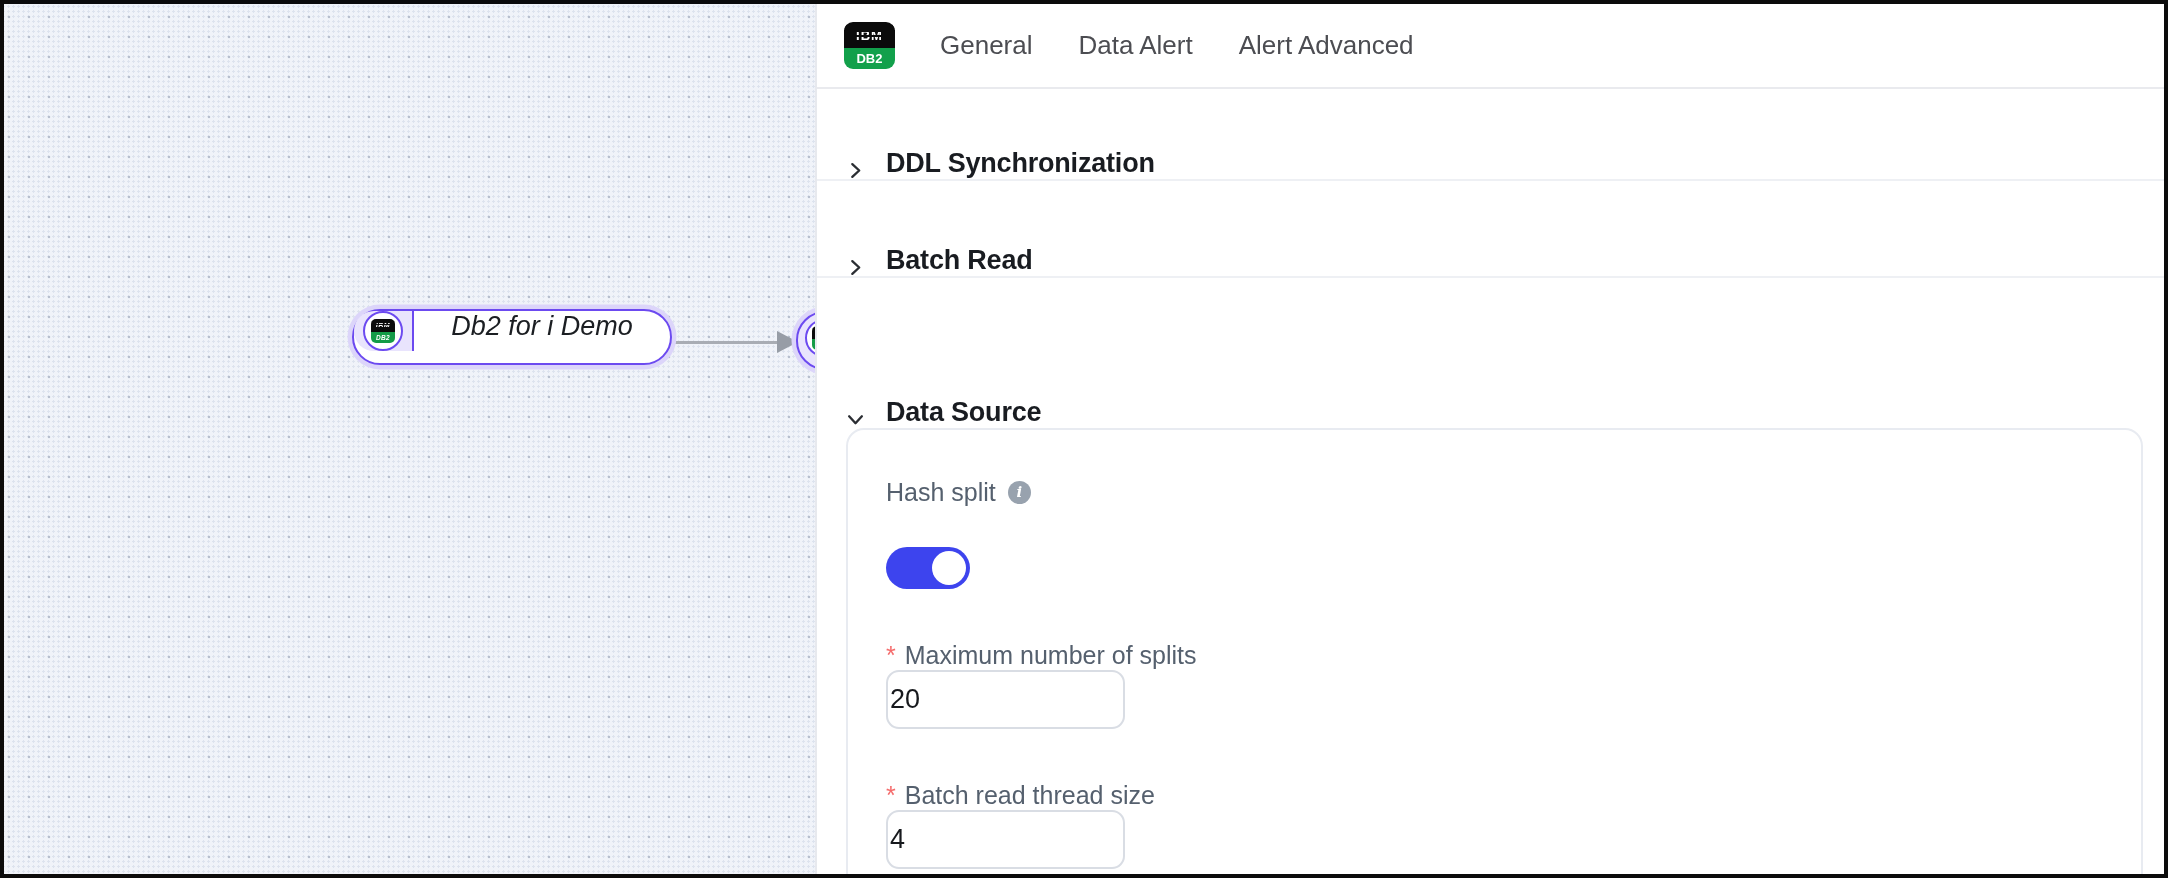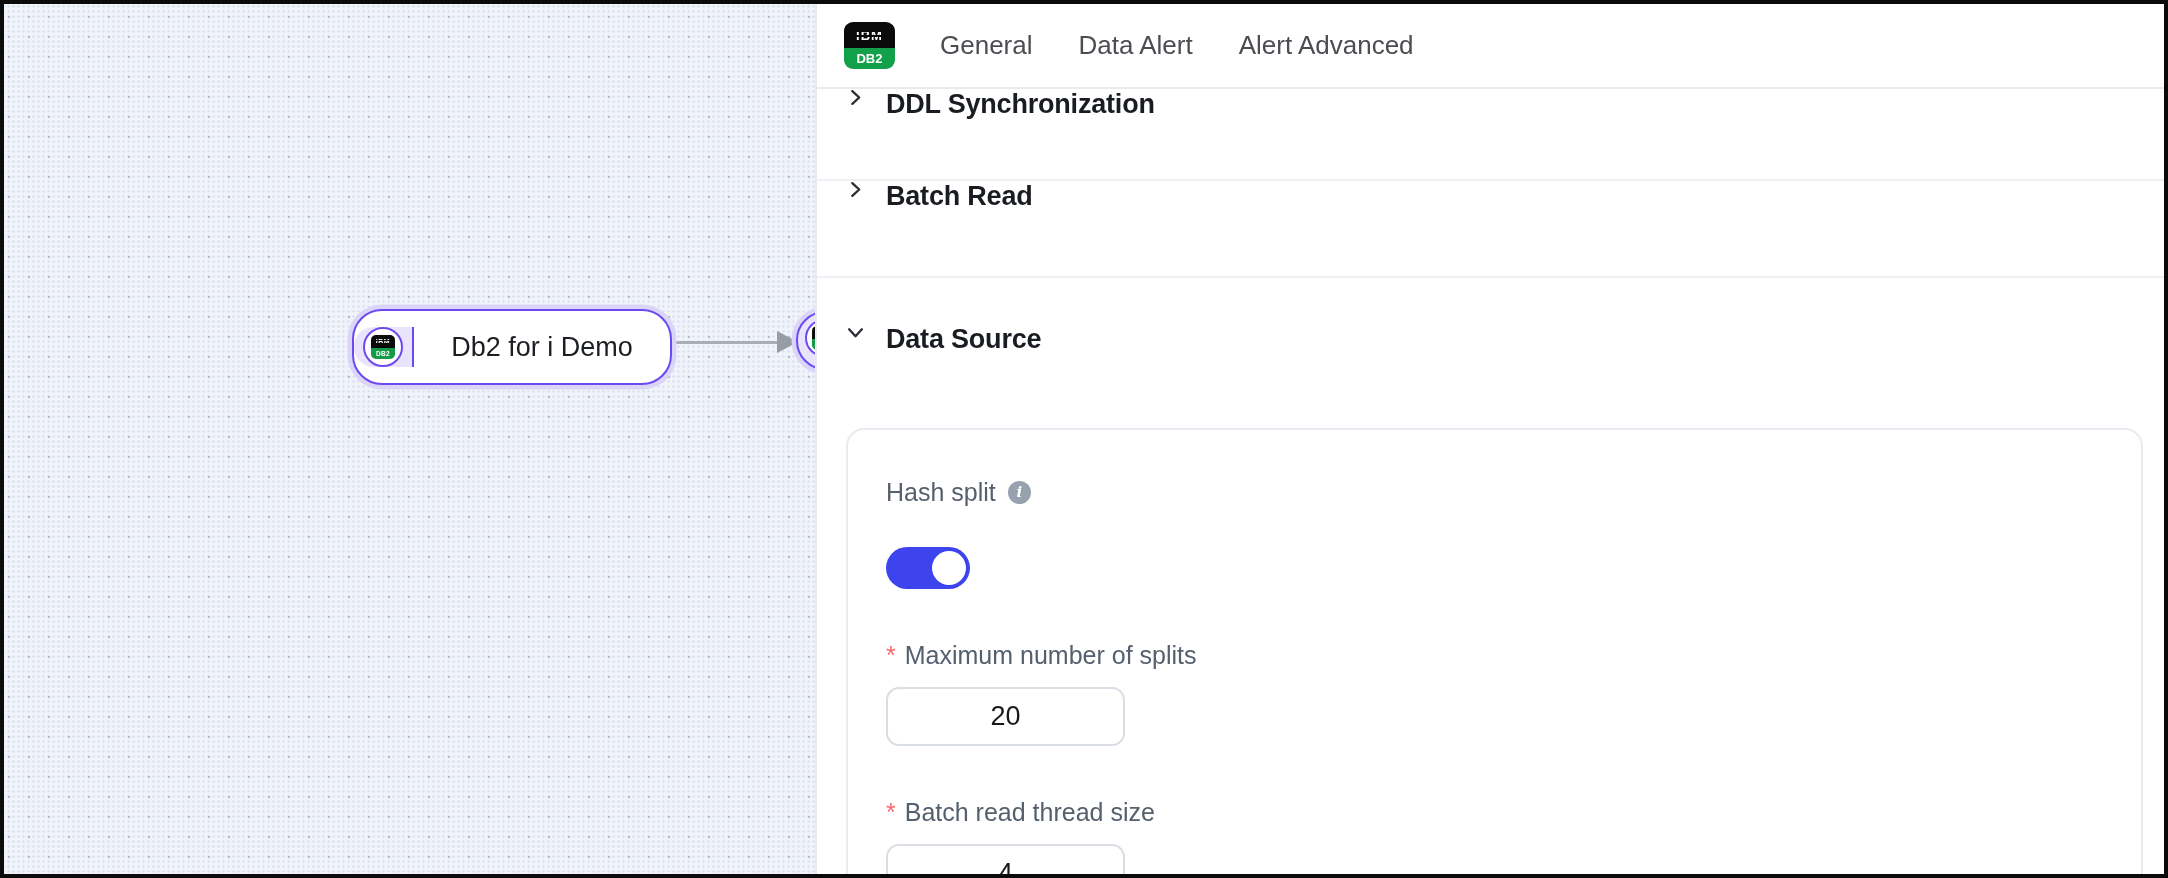--- a/index.html
+++ b/index.html
@@ -13,24 +13,25 @@
   .canvas{
     position:relative;width:811px;height:100%;flex:0 0 811px;overflow:hidden;
     background-color:#f0f3f9;
     background-image:
       radial-gradient(circle,#b7bfcd 1.4px,transparent 1.6px),
       radial-gradient(circle,#dde3ee 1px,transparent 1.2px);
     background-size:20px 20px,5px 5px;
     background-position:15px 3px,2px 0px;
   }
   .node{
-    position:absolute;left:348px;top:305px;width:320px;height:76px;
-    display:flex;align-items:center;background:#fff;
+    position:absolute;left:348px;top:305px;width:320px;height:56px;
+    display:flex;align-items:flex-start;background:#fff;
     border:2.5px solid #6c4af0;border-radius:30px;
     box-shadow:0 0 0 4.5px #dcd5fa;
+    font-style:italic;
   }
   .node-icon-section{
     flex:0 0 60px;display:flex;align-items:center;justify-content:center;
     background:#e9e4fd;border-right:2.5px solid #6c4af0;
     border-radius:27px 0 0 27px;
   }
   .node-circle{
     width:40px;height:40px;border-radius:50%;background:#fff;
     border:2.5px solid #6c4af0;display:flex;align-items:center;justify-content:center;
   }
@@ -72,21 +73,21 @@
   .tab{
     position:relative;display:flex;align-items:center;font-size:26px;color:#4c4d52;
     cursor:pointer;white-space:nowrap;
   }
   .tab.active{color:#3d40ee;}
   .tab-indicator{
     position:absolute;left:-16px;right:-16px;bottom:0;height:8px;border-radius:5px;background:#3d40ee;
   }
   .panel-body{flex:1;overflow:hidden;}
   .section-row{
-    display:flex;align-items:flex-start;gap:22px;padding-left:30px;
+    display:flex;align-items:flex-end;gap:22px;padding-left:30px;
     border-bottom:2px solid #eef0f4;color:#191c21;
   }
   .section-row.r1{height:92px;}
   .section-row.r2{height:97px;}
   .section-row.r3{height:104px;border-bottom:none;margin-top:46px;}
   .section-title{font-size:27px;font-weight:600;letter-spacing:-.2px;}
   .chev{width:17px;height:17px;color:#2b2e33;flex:0 0 auto;display:block;}
   
   .card{
     margin:0 21px 0 29px;border:2px solid #e8ebf1;border-radius:18px;
@@ -100,22 +101,22 @@
   }
   .info-icon::after{content:"i";font-family:"DejaVu Serif",serif;font-style:italic;font-weight:bold;font-size:15px;line-height:1;}
   .toggle{
     position:relative;margin-top:40px;width:84px;height:42px;border-radius:21px;
     background:#3d44ee;cursor:pointer;
   }
   .toggle .knob{position:absolute;top:4px;right:4px;width:34px;height:34px;border-radius:50%;background:#fff;}
   .form-item{margin-top:52px;}
   .req{color:#f56c6c;margin-right:9px;font-size:25px;}
   .num-input{
-    display:block;margin-top:17px;width:239px;height:59px;border:2px solid #d9dde4;border-radius:13px;
-    text-align:center;font-size:27px;color:#17191d;background:#fff;outline:none;
+    display:block;width:239px;height:59px;border:2px solid #d9dde4;border-radius:13px;
+    text-align:left;font-size:27px;color:#17191d;background:#fff;outline:none;
     font-family:"Liberation Sans",sans-serif;
   }
 </style>
 </head>
 <body>
 
 <div class="frame">
 
   <div class="canvas">
     <div class="edge-line"></div>

